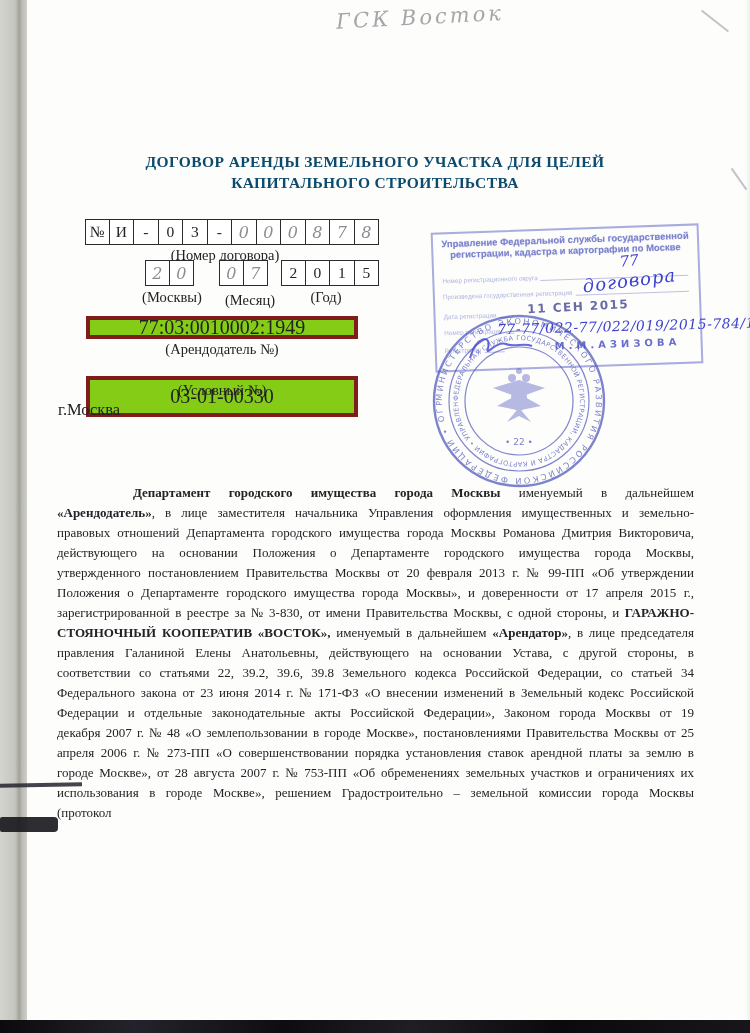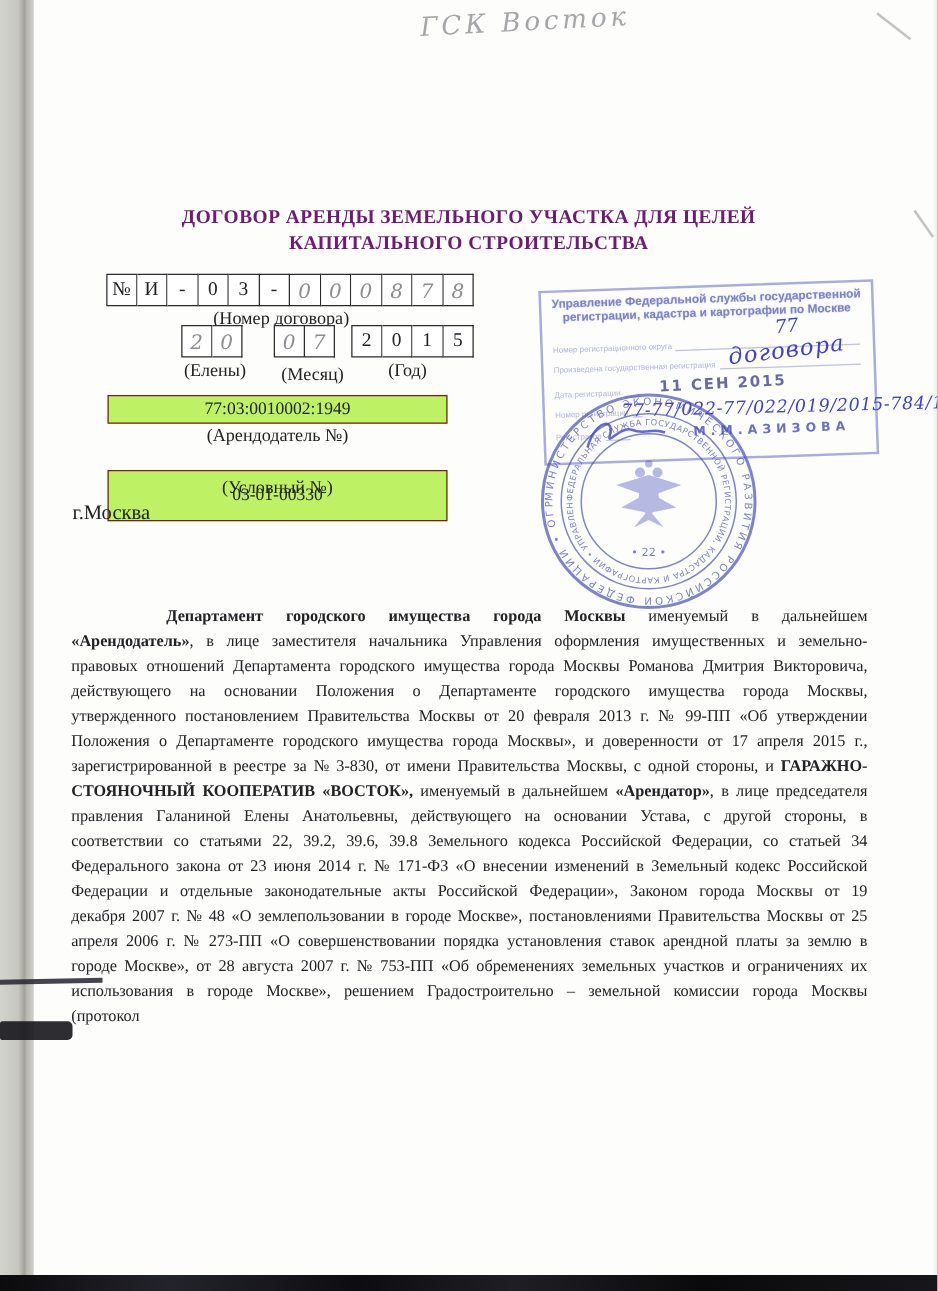--- a/index.html
+++ b/index.html
@@ -16,34 +16,34 @@
       background:linear-gradient(90deg,rgba(0,0,0,0),rgba(0,0,0,0.06));}
   .binder-mark1{position:absolute;left:0;top:783px;width:82px;height:4px;background:#23232e;
       transform:rotate(-1deg);opacity:.85;}
   .binder-mark2{position:absolute;left:0;top:817px;width:58px;height:15px;background:#17171c;
       border-radius:2px 4px 4px 2px;opacity:.9;}
   .scratch{position:absolute;background:rgba(125,125,130,.45);}
   
   .hand-top{position:absolute;left:336px;top:4px;width:220px;font:italic 21px "DejaVu Serif",serif;
       color:#a6a6aa;transform:rotate(-3deg);letter-spacing:3px;}
   
-  .title{position:absolute;left:75px;top:163px;width:600px;text-align:center;
-      font-weight:bold;font-size:15.5px;line-height:21px;letter-spacing:.4px;color:#701a75;}
+  .title{position:absolute;left:75px;top:151px;width:600px;text-align:center;
+      font-weight:bold;font-size:15.5px;line-height:21px;letter-spacing:.4px;color:#0c4a6e;}
   
   .cells{display:flex;}
   .cells .cell{box-sizing:border-box;width:24.5px;height:26px;border:1px solid #2b2b2b;border-left:none;
       display:flex;align-items:center;justify-content:center;font-size:15.5px;background:#fff;color:#222;}
   .cells .cell:first-child{border-left:1px solid #2b2b2b;}
   .cells.join .cell:first-child{border-left:none;}
   .cells.hw .cell{font:italic 16px "DejaVu Serif",serif;color:#8d8d92;}
   .cells.hw .cell, .cells.hwp .cell{transform:none;}
   .row-abs{position:absolute;display:flex;}
   .cap{position:absolute;text-align:center;font-size:14.5px;color:#222;}
-  .valbox{position:absolute;box-sizing:border-box;border:1px solid #7f1d1d;background:#bef264;
-      display:flex;align-items:center;justify-content:center;font-size:14px;color:#222;}
+  .valbox{position:absolute;box-sizing:border-box;border:4px solid #7f1d1d;background:#84cc16;
+      display:flex;align-items:center;justify-content:center;font-size:20px;color:#222;}
   .city{position:absolute;left:58px;top:400px;font-size:16.5px;color:#222;}
   
   .stamp{position:absolute;left:433px;top:228px;width:268px;height:140px;
       border:2px solid rgba(100,106,198,.55);transform:rotate(-2deg);box-sizing:border-box;
       font-family:"Liberation Sans",sans-serif;}
   .stamp .hdr{margin-top:4px;text-align:center;font-size:9.5px;line-height:11px;font-weight:bold;
       color:rgba(103,110,198,.78);text-shadow:0 0 1px rgba(103,110,198,.45);}
   .stamp .frow{position:absolute;left:8px;right:10px;display:flex;align-items:flex-end;
       font-size:6.4px;color:rgba(112,120,200,.55);white-space:nowrap;}
   .stamp .frow .fill{flex:1;border-bottom:1px solid rgba(112,120,200,.45);margin-left:3px;height:7px;}
@@ -119,21 +119,21 @@
       </div>
   </div>
   <div class="row-abs" style="left:281px;top:260px;">
     <div class="cells" style="font-size:15px;">
         <span class="cell">2</span>
         <span class="cell">0</span>
         <span class="cell">1</span>
         <span class="cell">5</span>
       </div>
   </div>
-  <div class="cap" style="left:122px;top:289px;width:100px;">(Елены)</div>
+  <div class="cap" style="left:122px;top:289px;width:100px;">(Москвы)</div>
   <div class="cap" style="left:200px;top:292px;width:100px;">(Месяц)</div>
   <div class="cap" style="left:281px;top:289px;width:90px;">(Год)</div>
 
   <div class="valbox" style="left:86px;top:316px;width:272px;height:23px;">77:03:0010002:1949</div>
   <div class="cap" style="left:86px;top:341px;width:272px;">(Арендодатель №)</div>
   <div class="valbox" style="left:86px;top:357px;width:272px;height:41px;margin-top:19px;">03-01-00330</div>
   <div class="cap" style="left:86px;top:382px;width:272px;">(Условный №)</div>
 
   <div class="city">г.Москва</div>
 

